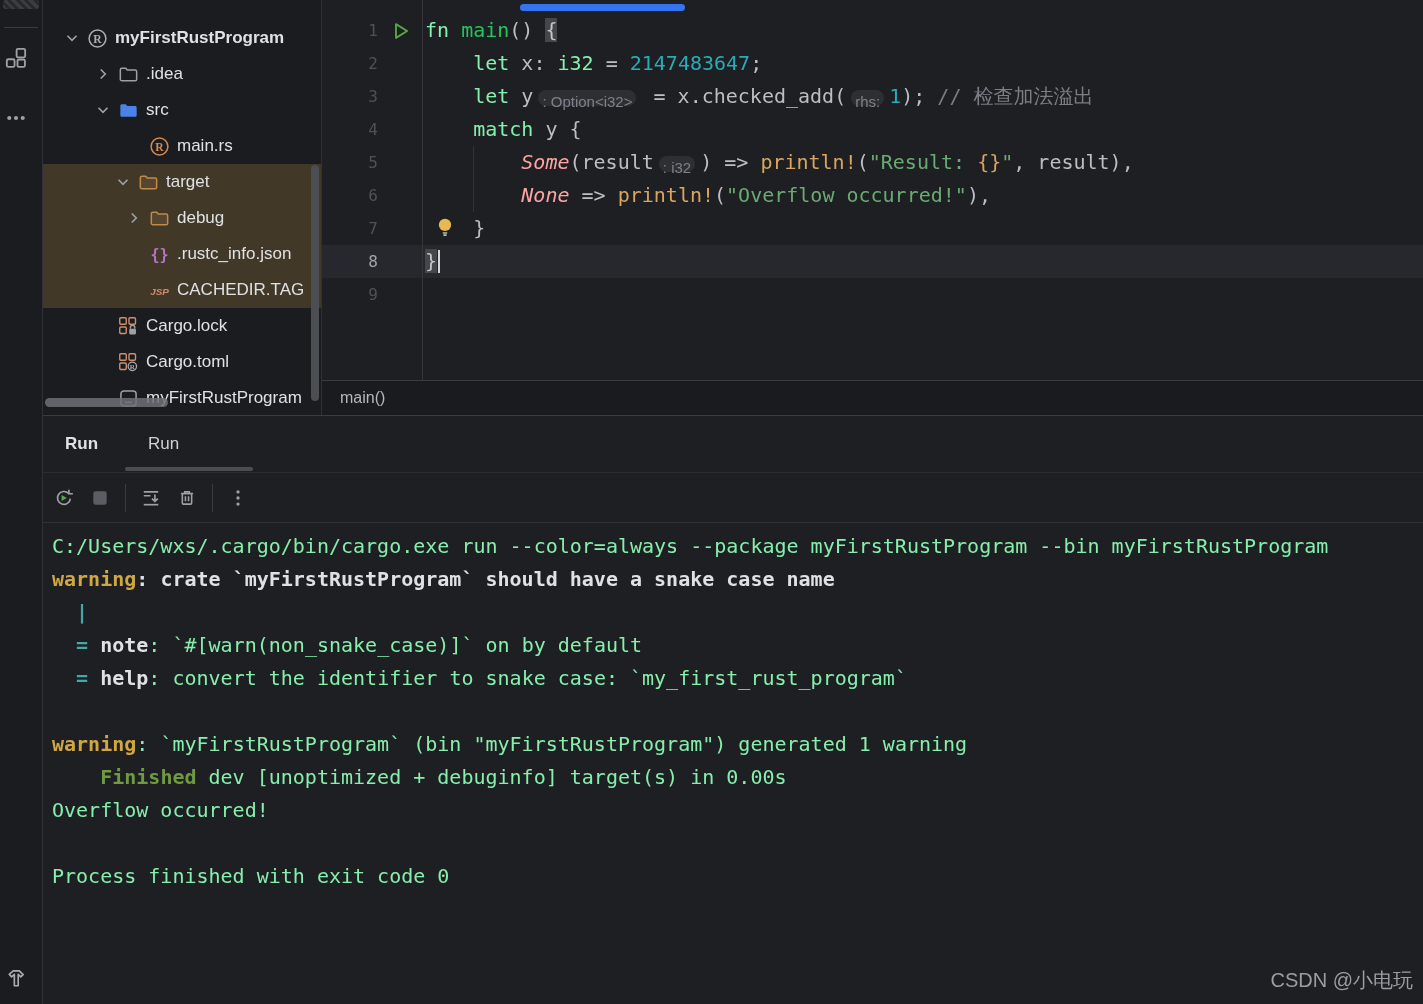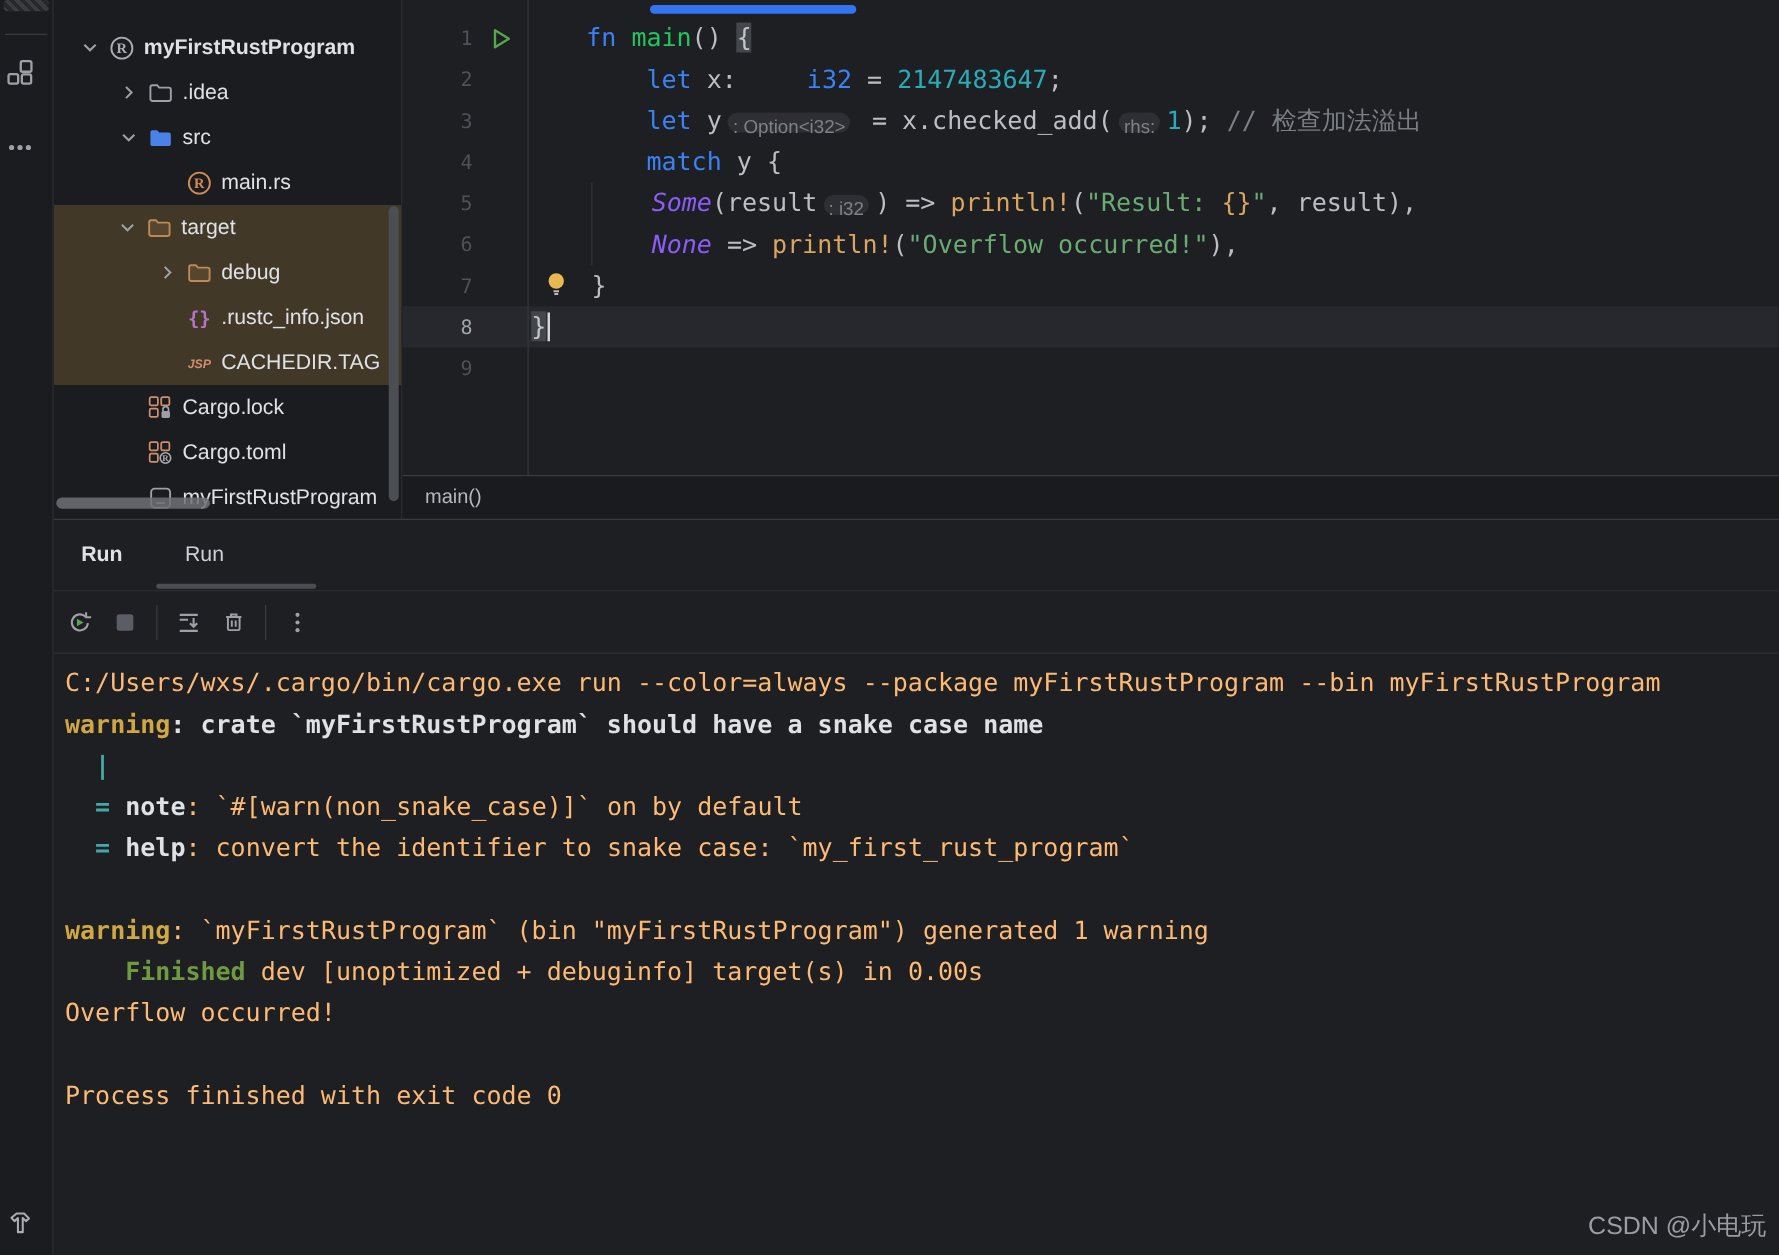--- a/index.html
+++ b/index.html
@@ -39,26 +39,26 @@
   .ed-line { position:relative; display:flex; height:33px; line-height:33px; font-family:"DejaVu Sans Mono","Liberation Mono",monospace; font-size:20px; }
   .ed-num { width:58px; flex:none; text-align:right; font-size:16px; color:#4e5157; padding-right:2px; }
   .ed-line.current .ed-num { color:#a1a5ad; }
   .ed-gicon { width:42px; flex:none; display:flex; align-items:center; justify-content:center; }
   .ed-gicon svg { width:20px; height:20px; cursor:pointer; }
   .ed-code { white-space:pre; padding-left:3px; }
   .ed-indent-guide { position:absolute; left:151px; top:146px; width:1px; height:66px; background:#323438; }
   .ed-bulb { position:absolute; left:113px; top:216px; width:20px; height:22px; z-index:5; cursor:pointer; }
   .ed-bulb svg { width:20px; height:22px; }
 
-  .t-kw      { color:#3b82f6;margin-left:44px; }
+  .t-kw      { color:#86efac; }
   .t-fn      { color:#22c55e; }
   .t-num     { color:#2aacb8; }
   .t-str     { color:#6aab73; }
   .t-fmt     { color:#d9a55f; }
-  .t-enum    { color:#8b5cf6; font-style:italic; }
+  .t-enum    { color:#fca5a5; font-style:italic; }
   .t-macro   { color:#d9a55f; }
   .t-plain   { color:#bcbec4; }
   .t-comment { color:#7a7e85; }
   .t-brace   { background:#43464b; color:#c3c5ca; }
   .t-inlay   { display:inline-block; background:#2d2f33; color:#7d818a; font-family:"Liberation Sans",sans-serif;
                font-size:15px; line-height:23px; height:16px; border-radius:8px; padding:0 4px; margin:0 5px; vertical-align:middle; }
   .caret { display:inline-block; width:2px; height:23px; background:#d4d6da; vertical-align:text-bottom; margin-left:1px; }
 
   
   .breadcrumbs { position:absolute; left:322px; top:380px; width:1101px; height:35px; background:#1a1b1e; border-top:1px solid #393b40; display:flex; align-items:center; padding-left:18px; font-size:16px; color:#b4b8bf; }
@@ -71,21 +71,21 @@
   .run-tab .tab-label { font-size:17px; color:#ced0d6; }
   .tab-underline { position:absolute; left:82px; bottom:1px; width:128px; height:4px; border-radius:2px; background:#4a4d52; }
   .run-toolbar { position:relative; height:50px; border-bottom:1px solid #2f3134; display:flex; align-items:center; padding-left:10px; gap:14px; }
   .tb-btn { width:22px; height:22px; display:flex; align-items:center; justify-content:center; cursor:pointer; }
   .tb-btn svg { width:20px; height:20px; }
   .tb-sep { width:1px; height:28px; background:#393b40; }
 
   .console { position:absolute; left:0; top:108px; right:0; bottom:0; padding:6px 0 0 9px; overflow:hidden;
              font-family:"DejaVu Sans Mono","Liberation Mono",monospace; font-size:20px; }
   .console-line { height:33px; line-height:33px; white-space:pre; }
-  .c-plain { color:#fdba74; }
+  .c-plain { color:#86efac; }
   .c-warn  { color:#d0a742; font-weight:bold; }
   .c-boldwhite { color:#dfe1e5; font-weight:bold; }
   .c-cyan  { color:#43a8a8; font-weight:bold; }
   .c-green { color:#6f9a41; font-weight:bold; }
 
   .watermark { position:absolute; right:10px; bottom:10px; font-size:20px; color:#9a9da3; }
 </style>
 </head>
 <body>
 
@@ -158,21 +158,21 @@
       <div class="tree-row" style="padding-left: 79px;">
         <span class="tw-chevron"></span>
         <span class="tw-icon">
           <svg viewBox="0 0 18 18">
             <circle cx="9" cy="9" r="7.2" fill="none" stroke="#d08a54" stroke-width="1.3"></circle>
             <text x="9" y="12.6" text-anchor="middle" font-size="10" font-weight="bold" fill="#d08a54" font-family="serif">R</text>
           </svg>
         </span>
         <span class="tree-label">main.rs</span>
       </div>
-      <div class="tree-row selected" style="padding-left: 47px;">
+      <div class="tree-row selected" style="padding-left: 68px;">
         <span class="tw-chevron">
           <svg viewBox="0 0 16 16">
             <path d="M4 6l4 4 4-4" fill="none" stroke="#9da0a6" stroke-width="1.5"></path>
           </svg>
         </span>
         <span class="tw-icon">
           <svg viewBox="0 0 18 18">
             <path d="M2 5c0-.8.6-1.4 1.4-1.4h3.2L8 5.2h6.6c.8 0 1.4.6 1.4 1.4v6.4c0 .8-.6 1.4-1.4 1.4H3.4c-.8 0-1.4-.6-1.4-1.4z" fill="rgba(189,138,82,.18)" stroke="#bd8a52" stroke-width="1.3"></path>
           </svg>
         </span>

